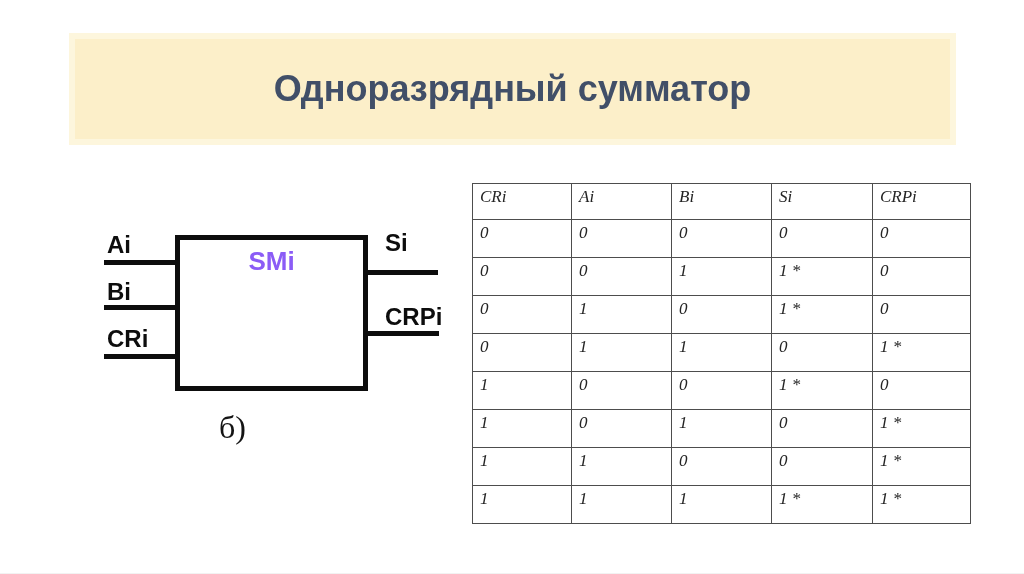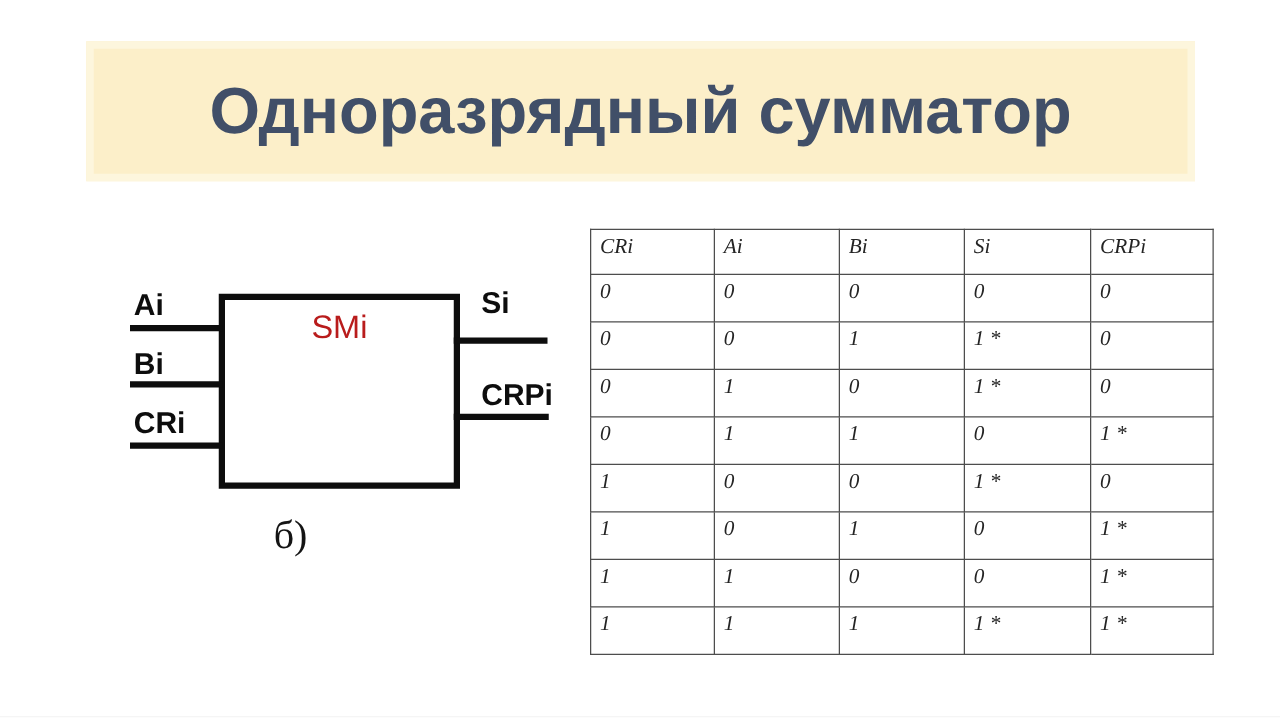--- a/index.html
+++ b/index.html
@@ -22,43 +22,43 @@
     background: #fcefc9;
     border: 6px solid #fdf6dd;
     box-sizing: border-box;
     display: flex;
     align-items: center;
     justify-content: center;
   }
   .banner h1 {
     margin: 0;
     font-family: "Liberation Sans", sans-serif;
-    font-size: 52px;
+    font-size: 36px;
     font-weight: 700;
     color: #414f68;
     letter-spacing: 0px;
     white-space: nowrap;
   }
 
   
   .adder-block {
     position: absolute;
     left: 175px; top: 235px;
     width: 193px; height: 156px;
     border: 5px solid #0d0d0d;
     background: #ffffff;
     box-sizing: border-box;
   }
   .block-label {
     display: block;
     margin-top: 6px;
     text-align: center;
     font-size: 26px;
-    font-weight: 400;
-    color: #b91c1c;
+    font-weight: 700;
+    color: #8b5cf6;
   }
   .pin-label {
     position: absolute;
     font-size: 24px;
     font-weight: 700;
     color: #0d0d0d;
     line-height: 1.0;
     white-space: nowrap;
   }
   .lbl-ai   { left: 107px; top: 233px; }

